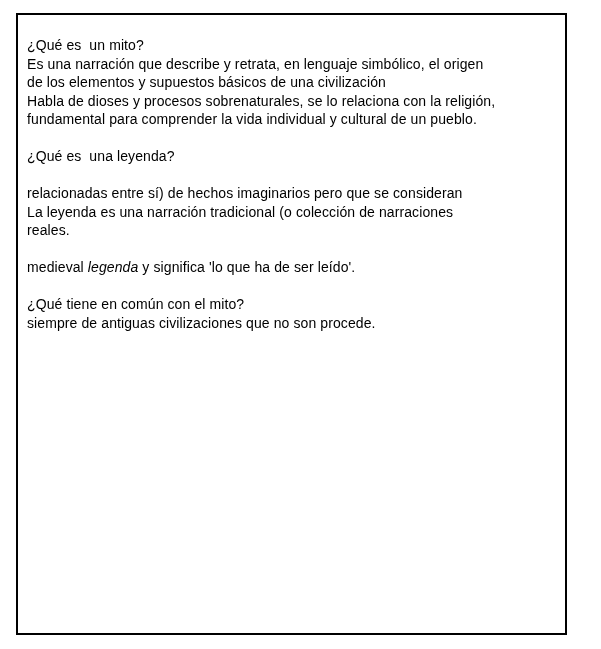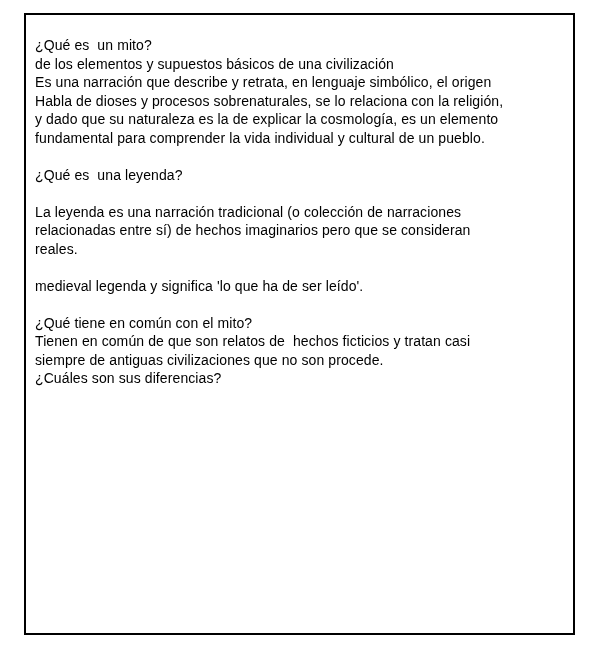--- a/index.html
+++ b/index.html
@@ -9,21 +9,21 @@
   }
   body {
     width: 601px;
     height: 649px;
     position: relative;
     overflow: hidden;
     font-family: "Liberation Sans", "DejaVu Sans", sans-serif;
   }
   .doc-box {
     position: absolute;
-    left: 24px;
+    left: 16px;
     top: 13px;
     width: 551px;
     height: 622px;
     box-sizing: border-box;
     border: 2px solid #000000;
     background: #ffffff;
     padding: 21px 14px 0 9px;
     overflow: hidden;
   }
   .text-block {
@@ -31,40 +31,38 @@
   }
   .line {
     font-size: 14px;
     line-height: 18.5px;
     height: 18.5px;
     color: #000000;
     white-space: pre;       
     letter-spacing: 0.1px;
   }
   .seg.italic {
+    font-style: italic;
   }
 </style>
 </head>
 <body style="background: rgb(255, 255, 255);">
 
 <div class="doc-box" style="border-color: rgb(0, 0, 0); background: rgb(255, 255, 255);">
   <div class="text-block" id="text-block" style="color: rgb(0, 0, 0);">
       <div class="line"><span class="seg">¿Qué es  un mito?</span></div>
+      <div class="line"><span class="seg">Es una narración que describe y retrata, en lenguaje simbólico, el origen</span></div>
       <div class="line"><span class="seg">de los elementos y supuestos básicos de una civilización</span></div>
-      <div class="line"><span class="seg">Es una narración que describe y retrata, en lenguaje simbólico, el origen</span></div>
       <div class="line"><span class="seg">Habla de dioses y procesos sobrenaturales, se lo relaciona con la religión,</span></div>
-      <div class="line"><span class="seg">y dado que su naturaleza es la de explicar la cosmología, es un elemento</span></div>
       <div class="line"><span class="seg">fundamental para comprender la vida individual y cultural de un pueblo.</span></div>
       <div class="line"></div>
       <div class="line"><span class="seg">¿Qué es  una leyenda?</span></div>
       <div class="line"></div>
+      <div class="line"><span class="seg">relacionadas entre sí) de hechos imaginarios pero que se consideran</span></div>
       <div class="line"><span class="seg">La leyenda es una narración tradicional (o colección de narraciones</span></div>
-      <div class="line"><span class="seg">relacionadas entre sí) de hechos imaginarios pero que se consideran</span></div>
       <div class="line"><span class="seg">reales.</span></div>
       <div class="line"></div>
       <div class="line"><span class="seg">medieval </span><span class="seg italic">legenda</span><span class="seg"> y significa 'lo que ha de ser leído'.</span></div>
       <div class="line"></div>
       <div class="line"><span class="seg">¿Qué tiene en común con el mito?</span></div>
-      <div class="line"><span class="seg">Tienen en común de que son relatos de  hechos ficticios y tratan casi</span></div>
       <div class="line"><span class="seg">siempre de antiguas civilizaciones que no son procede.</span></div>
-      <div class="line"><span class="seg">¿Cuáles son sus diferencias?</span></div>
     </div>
 </div>
 
 </body></html>

